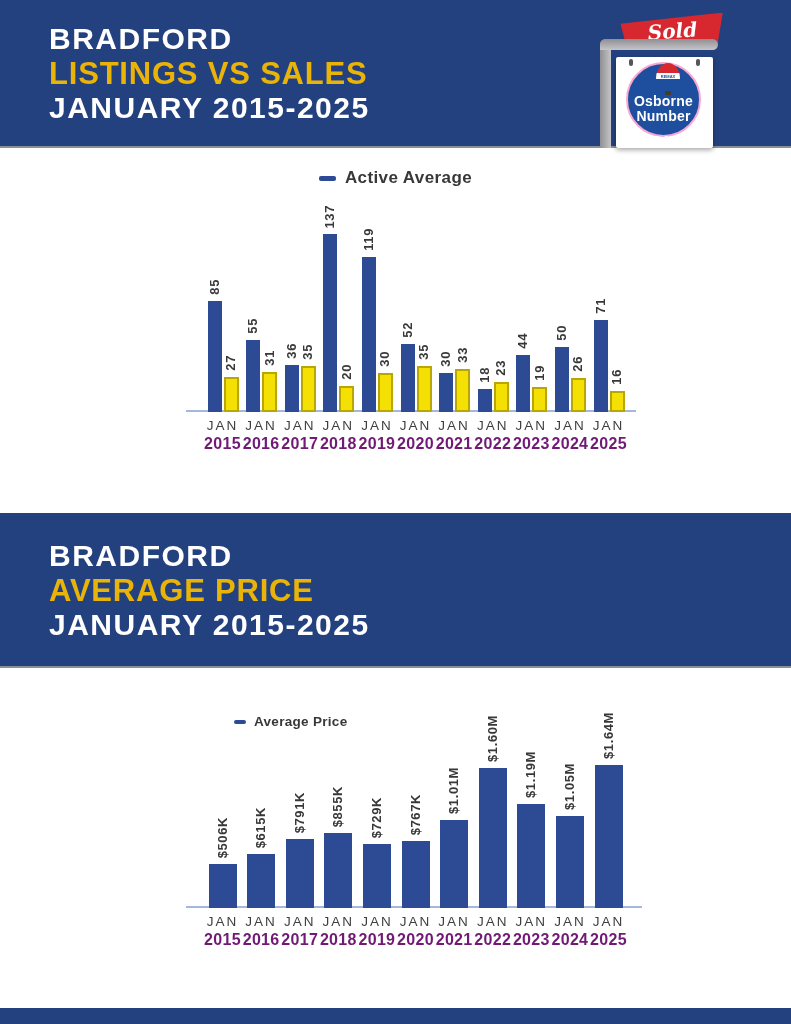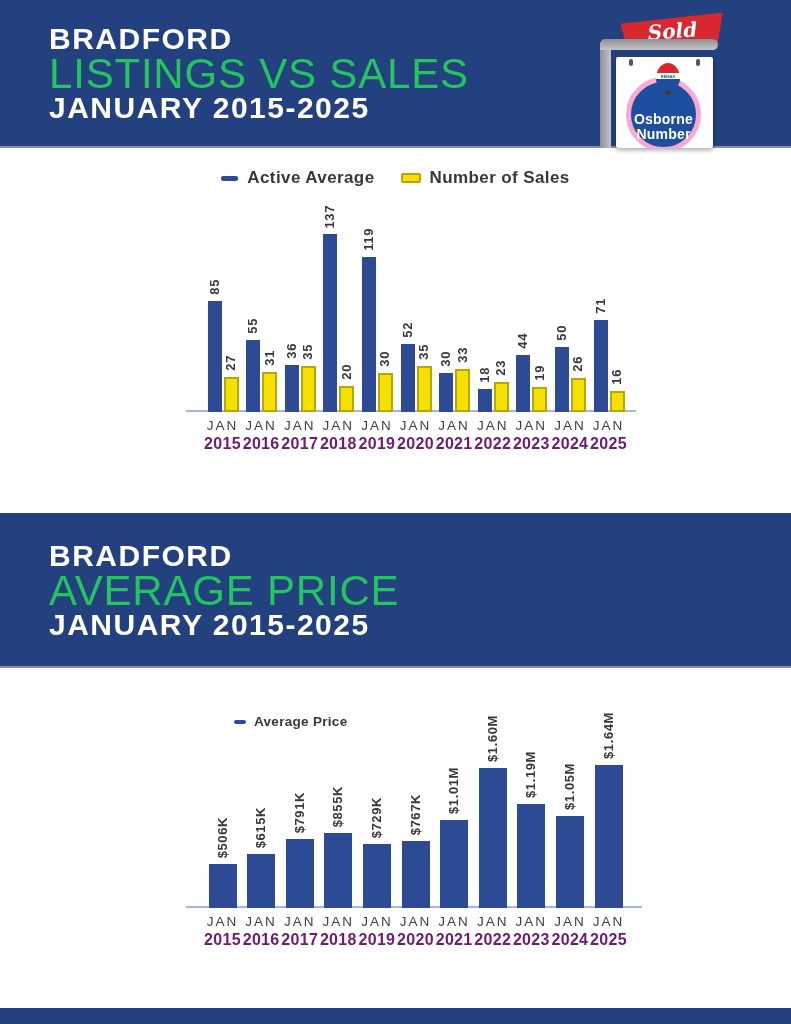--- a/index.html
+++ b/index.html
@@ -7,36 +7,36 @@
     position:relative;width:791px;height:1024px;overflow:hidden;background:#ffffff;
     font-family:"Liberation Sans","DejaVu Sans",sans-serif;
   }
   
   .band{position:absolute;left:0;width:791px;background:#24417f;border-bottom:2px solid #8b8f96;box-sizing:border-box;}
   #band1{top:0;height:148px;}
   #band2{top:513px;height:155px;}
   .band-text{position:absolute;left:49px;top:22px;}
   #band2 .band-text{top:26px;}
   .h-white{font-size:30px;color:#ffffff;font-weight:600;letter-spacing:1.5px;line-height:34px;}
-  .h-yellow{font-size:42px;color:#22c55e;font-weight:400;letter-spacing:0.8px;line-height:35px;}
+  .h-yellow{font-size:31px;color:#eab308;font-weight:700;letter-spacing:0.8px;line-height:35px;}
   
   .ribbon{position:absolute;left:621px;top:16px;width:103px;height:30px;background:#d7282f;
     transform:rotate(-4deg);clip-path:polygon(0 14%,100% 0,93% 100%,5% 100%);z-index:1;
     display:flex;align-items:center;justify-content:center;}
   .ribbon span{font-family:"DejaVu Serif",serif;font-style:italic;font-weight:700;color:#ffffff;font-size:20px;}
   .arm-h{position:absolute;left:600px;top:39px;width:118px;height:11px;
     background:linear-gradient(180deg,#8f8f93,#c6c6ca);border-radius:6px 6px 6px 0;z-index:2;}
   .arm-v{position:absolute;left:600px;top:39px;width:11px;height:109px;
     background:linear-gradient(90deg,#8f8f93,#c6c6ca);border-radius:6px 0 0 0;z-index:2;}
   .sign{position:absolute;left:616px;top:57px;width:97px;height:91px;background:#ffffff;border-radius:2px;
     box-shadow:0 2px 5px rgba(0,0,0,0.35);overflow:hidden;z-index:3;}
   .hook{position:absolute;top:2px;width:4px;height:7px;background:#55565a;border-radius:2px;}
   .hook.left{left:13px;} .hook.right{right:13px;}
-  .sign-circle{position:absolute;left:10px;top:20px;width:75px;height:75px;border-radius:50%;
-    background:#1d4f9e;border:5px solid #f9a8d4;box-sizing:border-box;text-align:center;}
+  .sign-circle{position:absolute;left:10px;top:5px;width:75px;height:75px;border-radius:50%;
+    background:#1d4f9e;border:2px solid #f9a8d4;box-sizing:border-box;text-align:center;}
   .team-text{margin-top:30px;color:#ffffff;}
   .team-line{font-size:14px;font-weight:800;line-height:15px;letter-spacing:0.2px;}
   .team-sub{font-size:12px;font-weight:600;letter-spacing:2.5px;margin-top:10px;}
   .balloon{position:absolute;left:40px;top:6px;width:24px;height:27px;z-index:4;
     background:linear-gradient(180deg,#d7282f 0%,#d7282f 36%,#ffffff 36%,#ffffff 60%,#1d4f9e 60%,#1d4f9e 100%);
     border-radius:50% 50% 46% 46% / 58% 58% 42% 42%;
     display:flex;align-items:center;justify-content:center;}
   .balloon span{font-size:4px;font-weight:700;color:#1d4f9e;line-height:4px;}
   .basket{position:absolute;left:49px;top:34px;width:6px;height:4px;background:#4a3categor;background:#4a3a2a;border-radius:1px;z-index:4;}
   
@@ -92,24 +92,20 @@
       </div>
       <div class="basket"></div>
     </div>
   </div>
 
   <div class="legend1">
     <div class="legend-item">
       <div class="dash"></div>
       <div class="legend-label">Active Average</div>
     </div>
-    <div class="legend-item">
-      <div class="swatch"></div>
-      <div class="legend-label">Number of Sales</div>
-    </div>
   </div>
 
   <div class="axis" id="axis1"></div>
 
   <div class="band" id="band2">
     <div class="band-text">
       <div class="h-white">BRADFORD</div>
       <div class="h-yellow">AVERAGE PRICE</div>
       <div class="h-white">JANUARY 2015-2025</div>
     </div>

